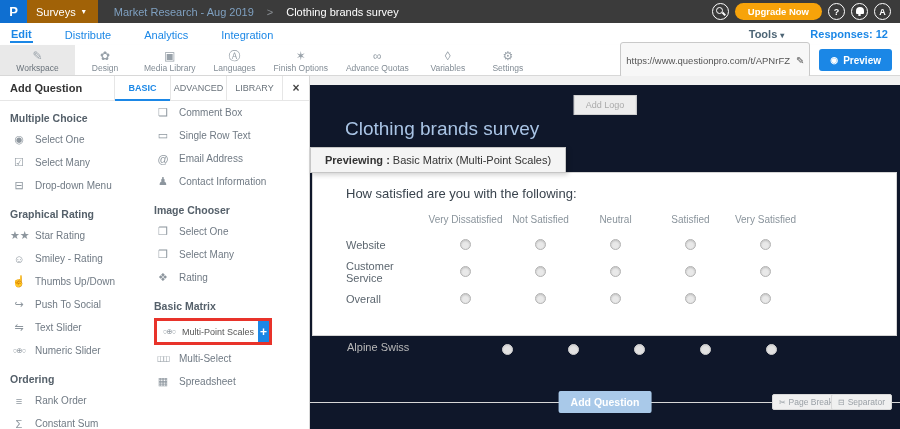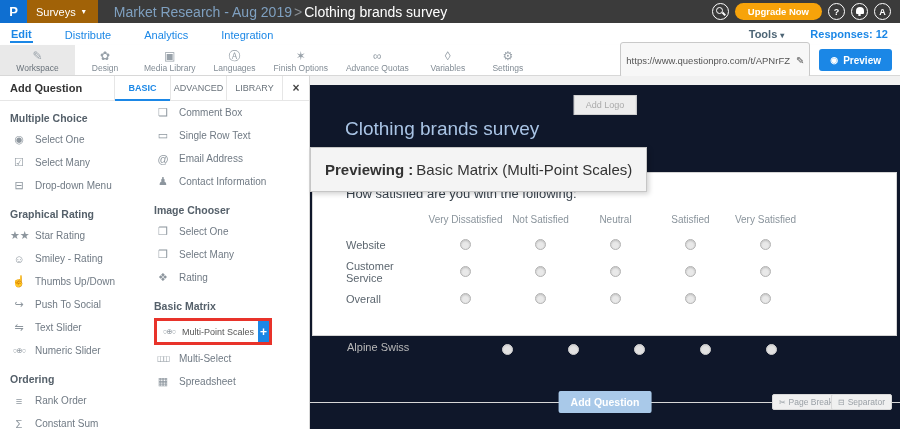--- a/index.html
+++ b/index.html
@@ -3,21 +3,21 @@
 <meta charset="utf-8">
 <style>
   * { box-sizing: border-box; margin: 0; padding: 0; }
   html,body { width:900px; height:429px; overflow:hidden; font-family:"Liberation Sans",sans-serif; background:#fff; position:relative; }
 
   
   .topbar { position:absolute; top:0; left:0; right:0; height:23px; background:#3b3b3b; display:flex; align-items:center; }
   .logo { width:27px; height:23px; background:#0f6fd1; color:#fff; font-weight:bold; font-size:13px; display:flex; align-items:center; justify-content:center; }
   .surveys { height:23px; background:#a16207; color:#fff; font-size:11px; display:flex; align-items:center; gap:6px; padding:0 12px 0 9px; cursor:pointer; }
   .surveys .caret { font-size:8px; }
-  .breadcrumb { margin-left:16px; font-size:14px; color:#7fa0c0; display:flex; gap:2px; align-items:center; }
+  .breadcrumb { margin-left:16px; font-size:11px; color:#7fa0c0; display:flex; gap:13px; align-items:center; }
   .breadcrumb .sep { color:#8a8f94; }
   .breadcrumb .current { color:#fff; }
   .topbar-right { margin-left:auto; display:flex; align-items:center; gap:6px; padding-right:9px; }
   .circle-btn { width:17px; height:17px; border:1px solid #fff; border-radius:50%; color:#fff; font-size:9px; font-weight:bold; display:flex; align-items:center; justify-content:center; cursor:pointer; }
   .upgrade { background:#f7a30a; color:#fff; font-size:9.5px; font-weight:bold; height:17px; border-radius:9px; display:flex; align-items:center; padding:0 13px; cursor:pointer; }
   .mag { position:relative; width:7px; height:7px; border:1.5px solid #fff; border-radius:50%; margin:-2px 0 0 -1px; }
   .mag:after { content:""; position:absolute; width:4px; height:1.5px; background:#fff; right:-3.5px; bottom:-1px; transform:rotate(45deg); }
   .bellshape { position:relative; width:8px; height:7px; background:#fff; border-radius:4px 4px 1px 1px; margin-top:-2px; }
   .bellshape:after { content:""; position:absolute; left:2.5px; bottom:-2px; width:3px; height:2px; border-radius:50%; background:#fff; }
 
@@ -62,21 +62,21 @@
   .pitem .g.small { font-size:7.5px; letter-spacing:-1px; }
   .pitem.hl { border:3px solid #e8332a; height:27px; width:118px; padding-left:3px; gap:4px; margin:2px 0; background:#fff; }
   .pitem.hl span.lbl { font-size:9px; color:#555; white-space:nowrap; }
   .addbtn { margin-left:auto; width:19px; align-self:stretch; background:#1b87e6; color:#fff; font-size:12px; font-weight:bold; display:flex; align-items:center; justify-content:center; cursor:pointer; }
 
   
   .preview { position:absolute; top:76px; left:310px; right:0; bottom:0; background:#0f172a; }
   .strip { position:absolute; top:0; left:0; right:0; height:9px; background:#f1f1f1; }
   .add-logo { position:absolute; top:19px; left:50%; transform:translateX(-50%); border:1px solid #d2d2d2; background:#ededed; color:#aaa; font-size:9px; padding:4px 11px; cursor:pointer; }
   .survey-title { position:absolute; top:42px; left:35px; font-size:19px; color:#a9c4e5; cursor:pointer; }
-  .tooltip { position:absolute; top:71px; left:0; background:#f4f4f4; border:1px solid #c6c6c6; box-shadow:2px 2px 5px rgba(0,0,0,.18); font-size:15px; color:#333; padding:13px 14px; white-space:nowrap; z-index:3; }
+  .tooltip { position:absolute; top:71px; left:0; background:#f4f4f4; border:1px solid #c6c6c6; box-shadow:2px 2px 5px rgba(0,0,0,.18); font-size:11px; color:#333; padding:6px 14px; white-space:nowrap; z-index:3; }
   .tooltip b { margin-right:3px; }
   .card { position:absolute; top:96px; left:2px; right:3px; height:164px; background:#fff; border:1px solid #d5d5d5; z-index:2; }
   .question { font-size:13px; color:#39434d; margin:13px 0 6px 33px; }
   .m-row { display:flex; align-items:center; padding-left:33px; height:27px; }
   .m-head { height:24px; }
   .m-label { width:82px; font-size:11px; color:#5c666f; flex:none; }
   .m-cell { width:75px; text-align:center; flex:none; }
   .m-col-label { width:75px; text-align:center; font-size:10px; color:#8a949c; white-space:nowrap; flex:none; }
   .radio { display:inline-block; width:11px; height:11px; border-radius:50%; border:1px solid #b3b3b3; background:#e9e9e9; box-shadow:inset 0 1px 2px rgba(0,0,0,.18); cursor:pointer; }
   .faded { position:absolute; top:237px; left:2px; right:3px; }

